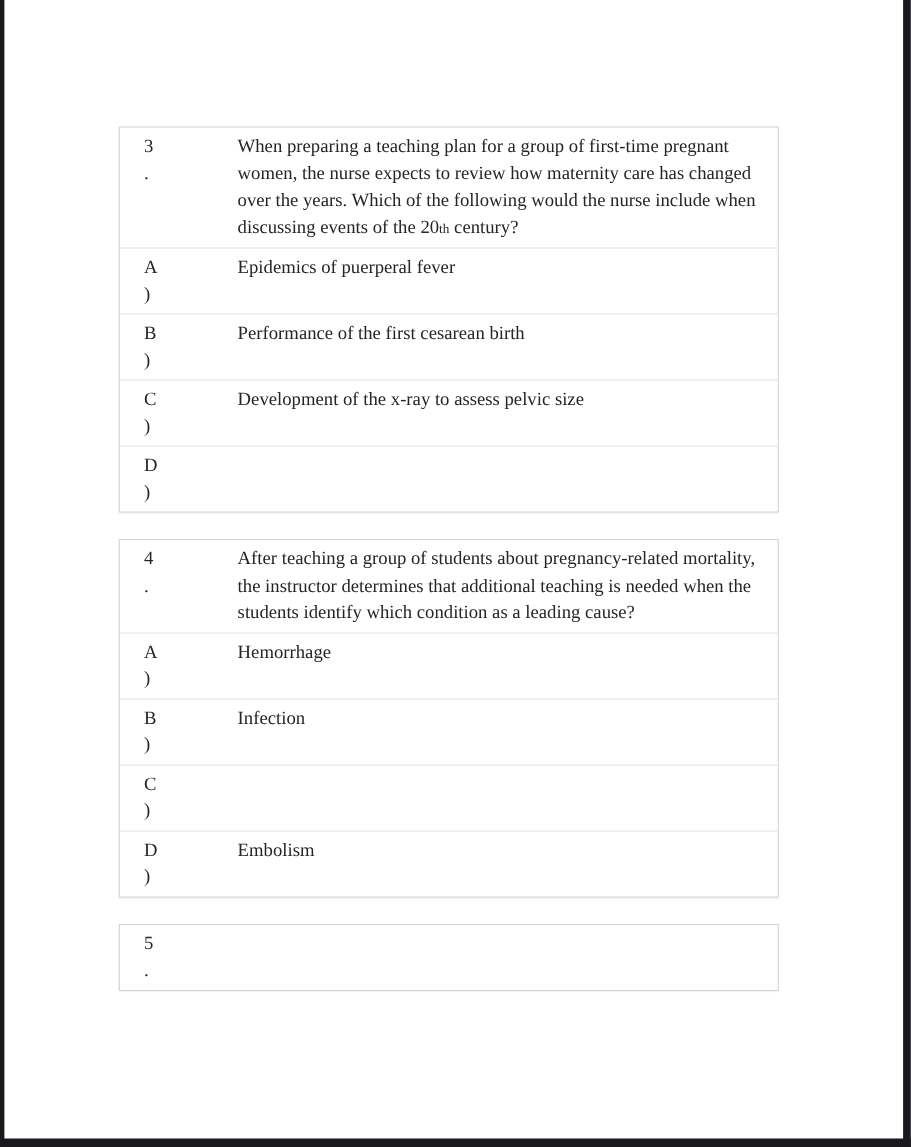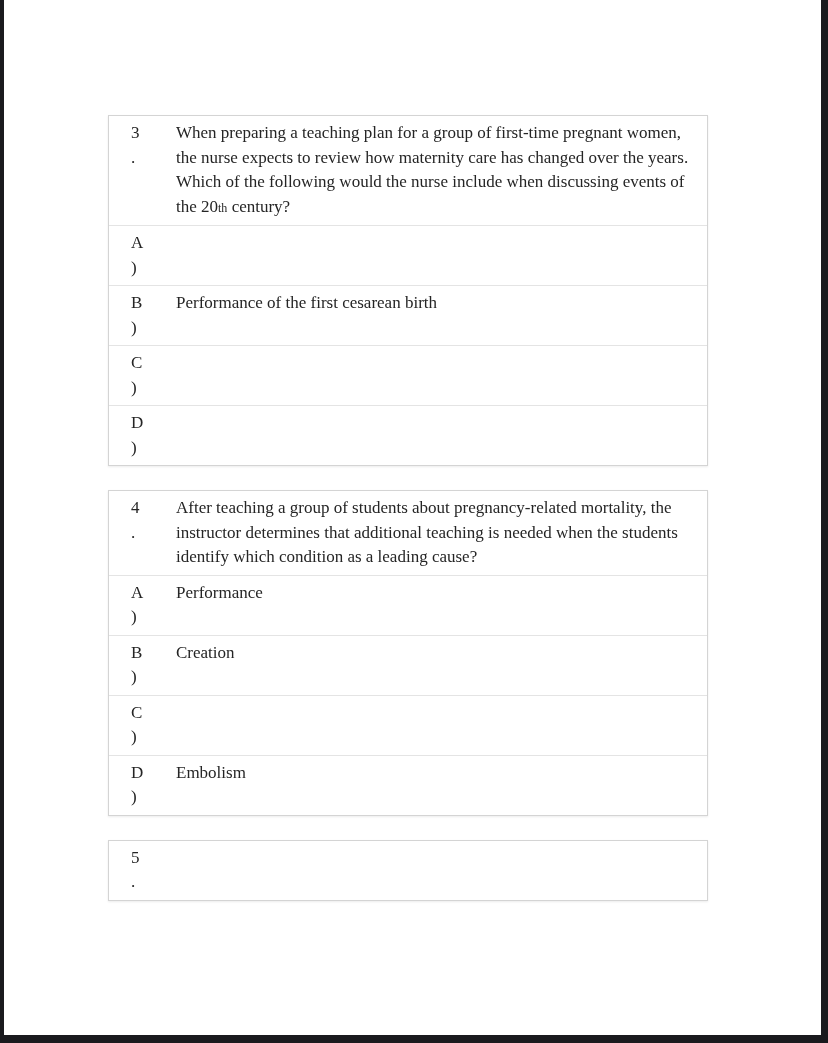--- a/index.html
+++ b/index.html
@@ -31,21 +31,21 @@
     line-height:24.5px;
     color:#252525;
   }
   .num {
     flex:none;
     width:67px;
     padding-left:22px;
     box-sizing:border-box;
   }
   .blk { display:block; }
-  .txt { flex:1; padding-right:18px; }
+  .txt { flex:1; padding-right:18px;margin-left:40px; }
   .small { font-size:12px; }
 </style>
 </head>
 <body>
 
 <div class="edge-bar edge-left"></div>
 <div class="edge-bar edge-right"></div>
 <div class="edge-bottom"></div>
 
 <div class="content">
@@ -56,33 +56,35 @@
         <span class="blk">3</span>
         <span class="blk">.</span>
       </div>
       <div class="cell txt"><span>When preparing a teaching plan for a group of first-time pregnant women, the nurse expects to review how maternity care has changed over the years. Which of the following would the nurse include when discussing events of the 20</span><span class="small">th</span><span> century?</span></div>
     </div>
     <div class="row">
       <div class="cell num">
         <span class="blk">A</span>
         <span class="blk">)</span>
       </div>
+      <div class="cell txt">Epidemics of puerperal fever</div>
     </div>
     <div class="row">
       <div class="cell num">
         <span class="blk">B</span>
         <span class="blk">)</span>
       </div>
       <div class="cell txt">Performance of the first cesarean birth</div>
     </div>
     <div class="row">
       <div class="cell num">
         <span class="blk">C</span>
         <span class="blk">)</span>
       </div>
+      <div class="cell txt">Development of the x-ray to assess pelvic size</div>
     </div>
     <div class="row">
       <div class="cell num">
         <span class="blk">D</span>
         <span class="blk">)</span>
       </div>
     </div>
   </div>
 
   <div class="qtable">
@@ -91,28 +93,28 @@
         <span class="blk">4</span>
         <span class="blk">.</span>
       </div>
       <div class="cell txt">After teaching a group of students about pregnancy-related mortality, the instructor determines that additional teaching is needed when the students identify which condition as a leading cause?</div>
     </div>
     <div class="row">
       <div class="cell num">
         <span class="blk">A</span>
         <span class="blk">)</span>
       </div>
-      <div class="cell txt">Performance</div>
+      <div class="cell txt">Hemorrhage</div>
     </div>
     <div class="row">
       <div class="cell num">
         <span class="blk">B</span>
         <span class="blk">)</span>
       </div>
-      <div class="cell txt">Creation</div>
+      <div class="cell txt">Infection</div>
     </div>
     <div class="row">
       <div class="cell num">
         <span class="blk">C</span>
         <span class="blk">)</span>
       </div>
     </div>
     <div class="row">
       <div class="cell num">
         <span class="blk">D</span>

